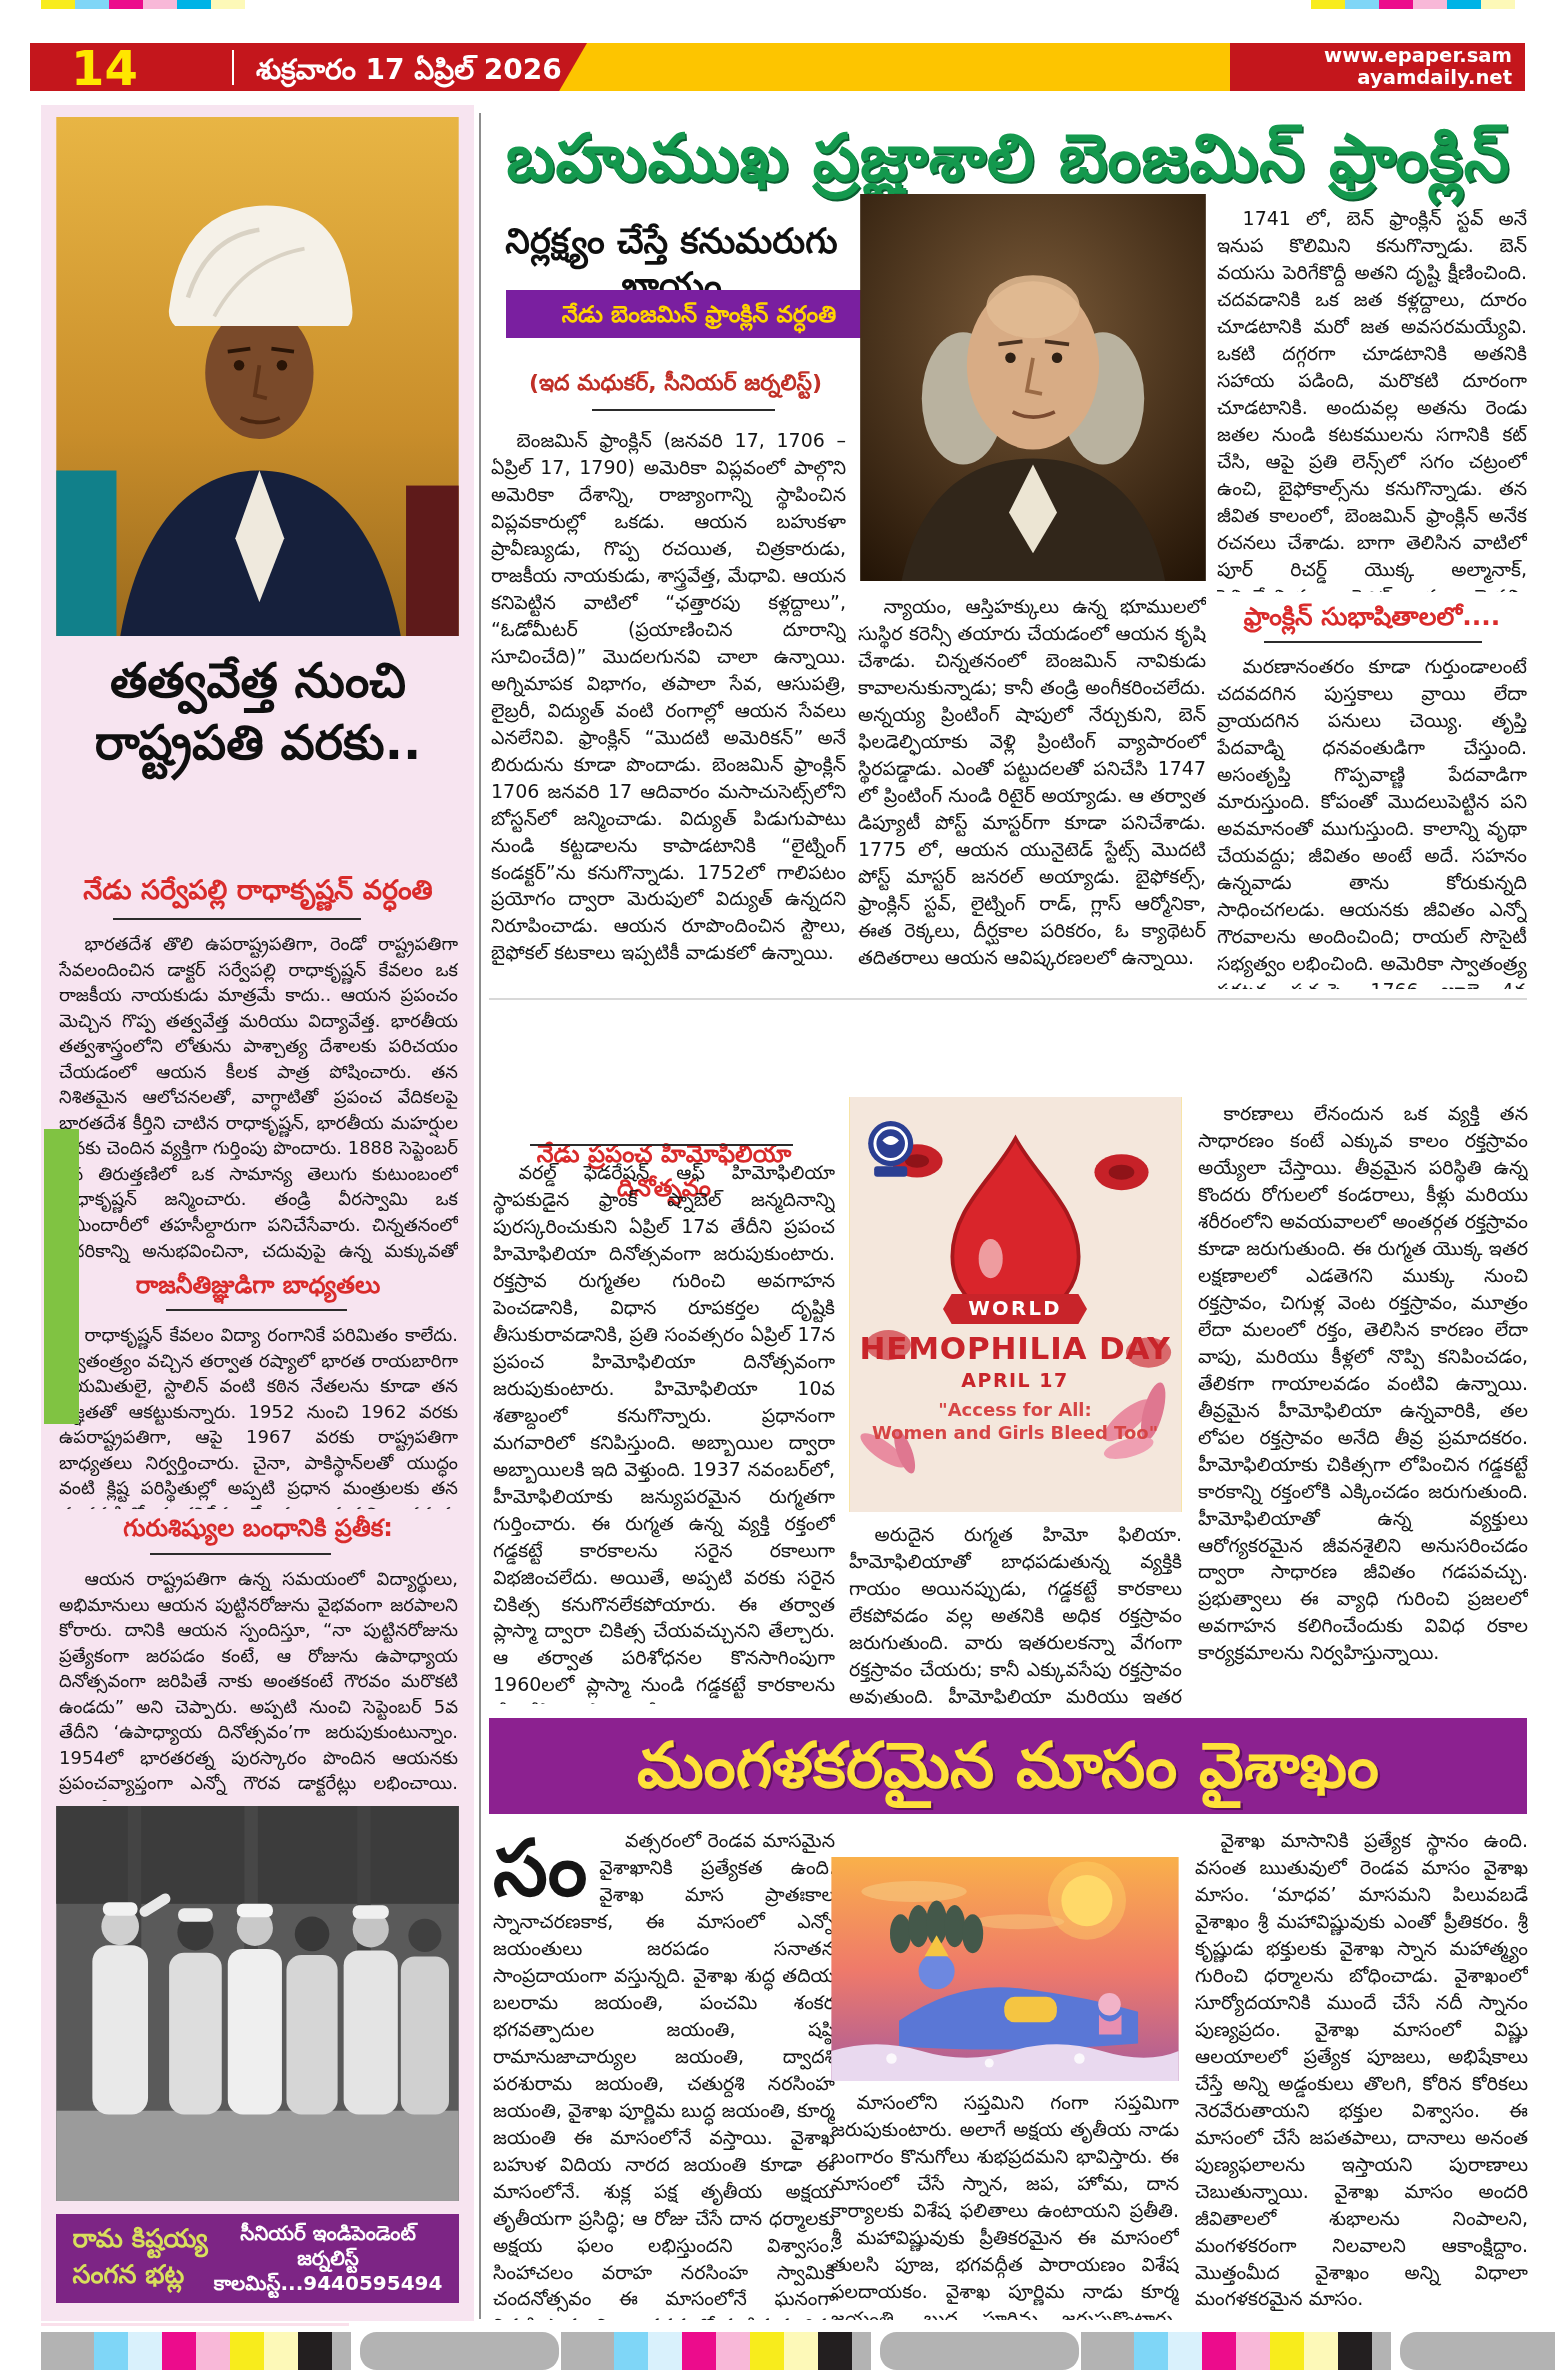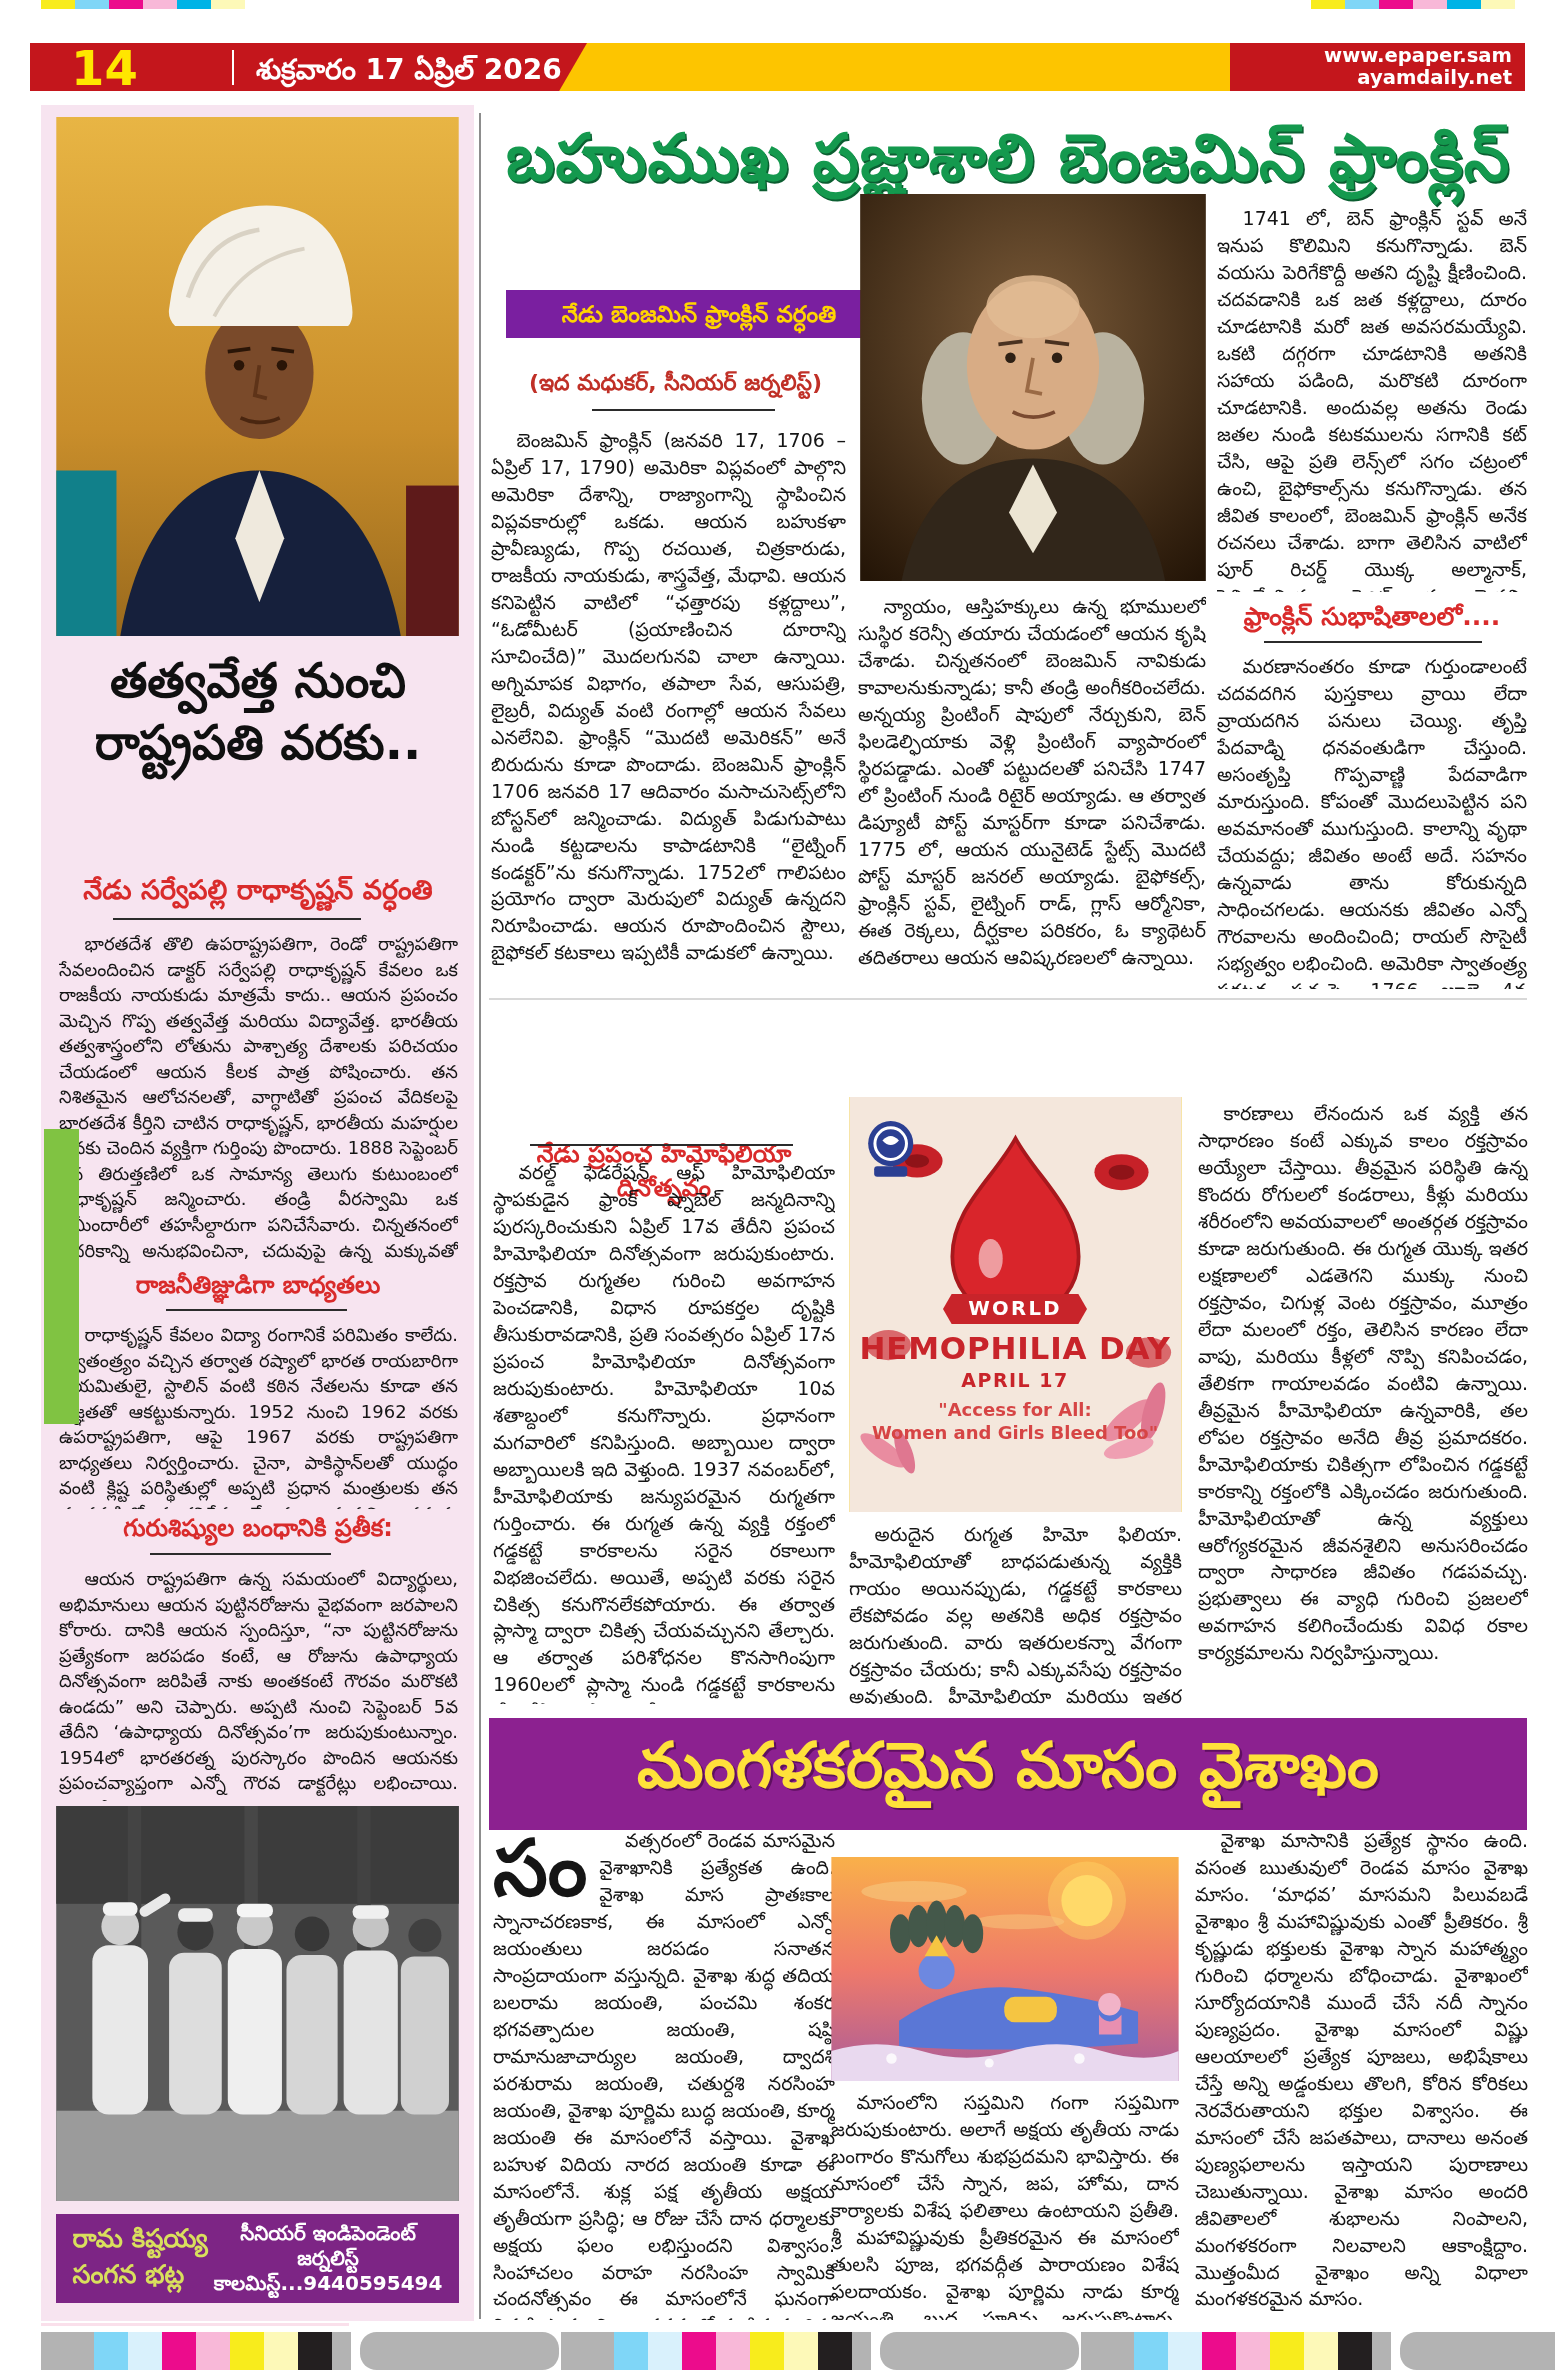--- a/index.html
+++ b/index.html
@@ -174,20 +174,21 @@
     <div class="caption-name">రామ కిష్టయ్య సంగన భట్ల</div>
     <div class="caption-role">
       <span>సీనియర్ ఇండిపెండెంట్ జర్నలిస్ట్</span><br>
       <span>కాలమిస్ట్...9440595494</span>
     </div>
   </div>
 
   <div class="vrule" style="left:479px;top:113px;height:2206px;"></div>
 
   <div class="abs green-head" style="left:489px;top:122px;width:1038px;">బహుముఖ ప్రజ్ఞాశాలి బెంజమిన్ ఫ్రాంక్లిన్</div>
+  <div class="abs blk-sub" style="left:491px;top:220px;width:361px;">నిర్లక్ష్యం చేస్తే కనుమరుగు ఖాయం</div>
   <div class="abs purple-tag" style="left:506px;top:290px;width:386px;height:48px;line-height:48px;">నేడు బెంజమిన్ ఫ్రాంక్లిన్ వర్ధంతి</div>
   <div class="abs byline" style="left:491px;top:370px;width:369px;">(ఇద మధుకర్, సీనియర్ జర్నలిస్ట్)</div>
   <div class="rule" style="left:592px;top:409px;width:183px;"></div>
   <div class="abs body-col" style="left:491px;top:427px;width:355px;height:561px;">బెంజమిన్ ఫ్రాంక్లిన్ (జనవరి 17, 1706 – ఏప్రిల్ 17, 1790) అమెరికా విప్లవంలో పాల్గొని అమెరికా దేశాన్ని, రాజ్యాంగాన్ని స్థాపించిన విప్లవకారుల్లో ఒకడు. ఆయన బహుకళా ప్రావీణ్యుడు, గొప్ప రచయిత, చిత్రకారుడు, రాజకీయ నాయకుడు, శాస్త్రవేత్త, మేధావి. ఆయన కనిపెట్టిన వాటిలో “ఛత్తారపు కళ్లద్దాలు”, “ఓడోమీటర్ (ప్రయాణించిన దూరాన్ని సూచించేది)” మొదలగునవి చాలా ఉన్నాయి. అగ్నిమాపక విభాగం, తపాలా సేవ, ఆసుపత్రి, లైబ్రరీ, విద్యుత్ వంటి రంగాల్లో ఆయన సేవలు ఎనలేనివి. ఫ్రాంక్లిన్ “మొదటి అమెరికన్” అనే బిరుదును కూడా పొందాడు. బెంజమిన్ ఫ్రాంక్లిన్ 1706 జనవరి 17 ఆదివారం మసాచుసెట్స్‌లోని బోస్టన్‌లో జన్మించాడు. విద్యుత్ పిడుగుపాటు నుండి కట్టడాలను కాపాడటానికి “లైట్నింగ్ కండక్టర్”ను కనుగొన్నాడు. 1752లో గాలిపటం ప్రయోగం ద్వారా మెరుపులో విద్యుత్ ఉన్నదని నిరూపించాడు. ఆయన రూపొందించిన స్టౌలు, బైఫోకల్ కటకాలు ఇప్పటికీ వాడుకలో ఉన్నాయి.</div>
 
   <div class="abs" style="left:860px;top:194px;width:346px;height:387px;">
     <svg width="346" height="387" viewBox="0 0 460 515">
       <defs>
         <radialGradient id="fbg" cx="50%" cy="35%" r="80%">
           <stop offset="0" stop-color="#7a5a38"></stop>
@@ -252,21 +253,21 @@
     <div class="abs poster-date" style="left:7.5px;top:272px;width:317px;">APRIL 17</div>
     <div class="abs poster-tag" style="left:7.5px;top:302px;width:317px;">
       <span>"Access for All:</span><br>
       <span>Women and Girls Bleed Too"</span>
     </div>
   </div>
 
   <div class="abs body-col" style="left:849px;top:1521px;width:333px;height:183px;">అరుదైన రుగ్మత హిమో ఫిలియా. హీమోఫిలియాతో బాధపడుతున్న వ్యక్తికి గాయం అయినప్పుడు, గడ్డకట్టే కారకాలు లేకపోవడం వల్ల అతనికి అధిక రక్తస్రావం జరుగుతుంది. వారు ఇతరులకన్నా వేగంగా రక్తస్రావం చేయరు; కానీ ఎక్కువసేపు రక్తస్రావం అవుతుంది. హీమోఫిలియా మరియు ఇతర రక్తస్రావ రుగ్మతలు తగినంత గడ్డకట్టే కారకాలు లేకపోవడం వల్లనే నిర్ధారణ అవుతాయి.</div>
   <div class="abs body-col" style="left:1198px;top:1100px;width:330px;height:604px;">కారణాలు లేనందున ఒక వ్యక్తి తన సాధారణం కంటే ఎక్కువ కాలం రక్తస్రావం అయ్యేలా చేస్తాయి. తీవ్రమైన పరిస్థితి ఉన్న కొందరు రోగులలో కండరాలు, కీళ్లు మరియు శరీరంలోని అవయవాలలో అంతర్గత రక్తస్రావం కూడా జరుగుతుంది. ఈ రుగ్మత యొక్క ఇతర లక్షణాలలో ఎడతెగని ముక్కు నుంచి రక్తస్రావం, చిగుళ్ల వెంట రక్తస్రావం, మూత్రం లేదా మలంలో రక్తం, తెలిసిన కారణం లేదా వాపు, మరియు కీళ్లలో నొప్పి కనిపించడం, తేలికగా గాయాలవడం వంటివి ఉన్నాయి. తీవ్రమైన హీమోఫిలియా ఉన్నవారికి, తల లోపల రక్తస్రావం అనేది తీవ్ర ప్రమాదకరం. హీమోఫిలియాకు చికిత్సగా లోపించిన గడ్డకట్టే కారకాన్ని రక్తంలోకి ఎక్కించడం జరుగుతుంది. హీమోఫిలియాతో ఉన్న వ్యక్తులు ఆరోగ్యకరమైన జీవనశైలిని అనుసరించడం ద్వారా సాధారణ జీవితం గడపవచ్చు. ప్రభుత్వాలు ఈ వ్యాధి గురించి ప్రజలలో అవగాహన కలిగించేందుకు వివిధ రకాల కార్యక్రమాలను నిర్వహిస్తున్నాయి.</div>
 
-  <div class="abs vai-banner" style="left:489px;top:1718px;width:1038px;height:112px;line-height:96px;">మంగళకరమైన మాసం వైశాఖం</div>
+  <div class="abs vai-banner" style="left:489px;top:1718px;width:1038px;height:96px;line-height:96px;">మంగళకరమైన మాసం వైశాఖం</div>
 
   <div class="abs body-col" style="left:493px;top:1827px;width:342px;height:493px;">
     <span class="dropcap">సం</span><span>వత్సరంలో రెండవ మాసమైన వైశాఖానికి ప్రత్యేకత ఉంది. వైశాఖ మాస ప్రాతఃకాల స్నానాచరణకాక, ఈ మాసంలో ఎన్నో జయంతులు జరపడం సనాతన సాంప్రదాయంగా వస్తున్నది. వైశాఖ శుద్ధ తదియ బలరామ జయంతి, పంచమి శంకర భగవత్పాదుల జయంతి, షష్ఠి రామానుజాచార్యుల జయంతి, ద్వాదశి పరశురామ జయంతి, చతుర్దశి నరసింహ జయంతి, వైశాఖ పూర్ణిమ బుద్ధ జయంతి, కూర్మ జయంతి ఈ మాసంలోనే వస్తాయి. వైశాఖ బహుళ విదియ నారద జయంతి కూడా ఈ మాసంలోనే. శుక్ల పక్ష తృతీయ అక్షయ తృతీయగా ప్రసిద్ధి; ఆ రోజు చేసే దాన ధర్మాలకు అక్షయ ఫలం లభిస్తుందని విశ్వాసం. సింహాచలం వరాహ నరసింహ స్వామికి చందనోత్సవం ఈ మాసంలోనే ఘనంగా నిర్వహిస్తారు. విశాఖ నక్షత్రంతో కూడిన పూర్ణిమ కలిగిన మాసం కనుకనే దీనికి వైశాఖమని పేరు వచ్చింది.</span>
   </div>
 
   <div class="abs" style="left:831px;top:1857px;width:348px;height:224px;">
     <svg width="348" height="224" viewBox="0 0 462 298">
       <defs>
         <linearGradient id="vsky" x1="0" y1="0" x2="0" y2="1">
           <stop offset="0" stop-color="#f9b04a"></stop>

